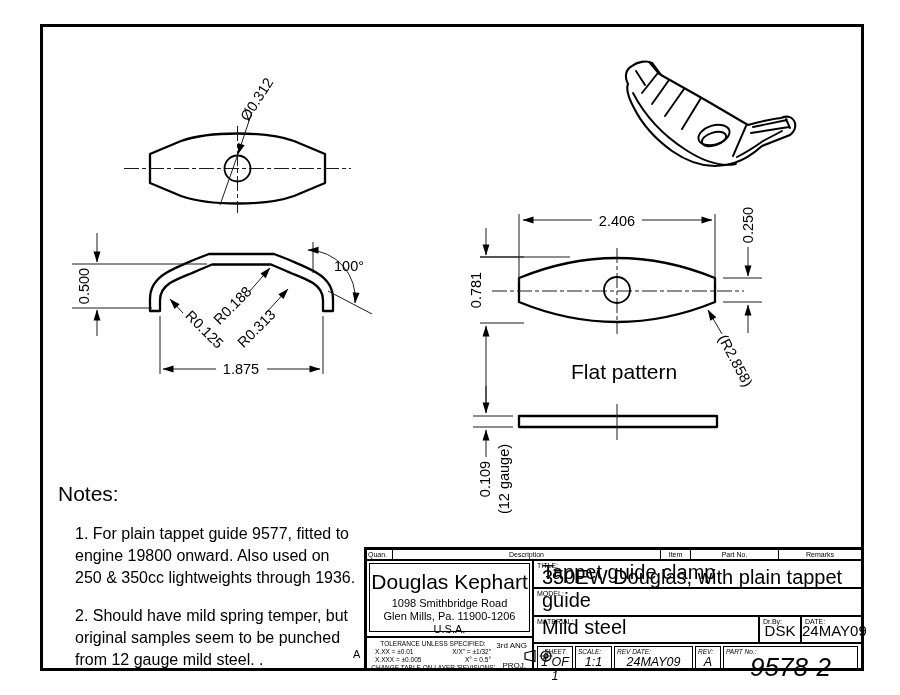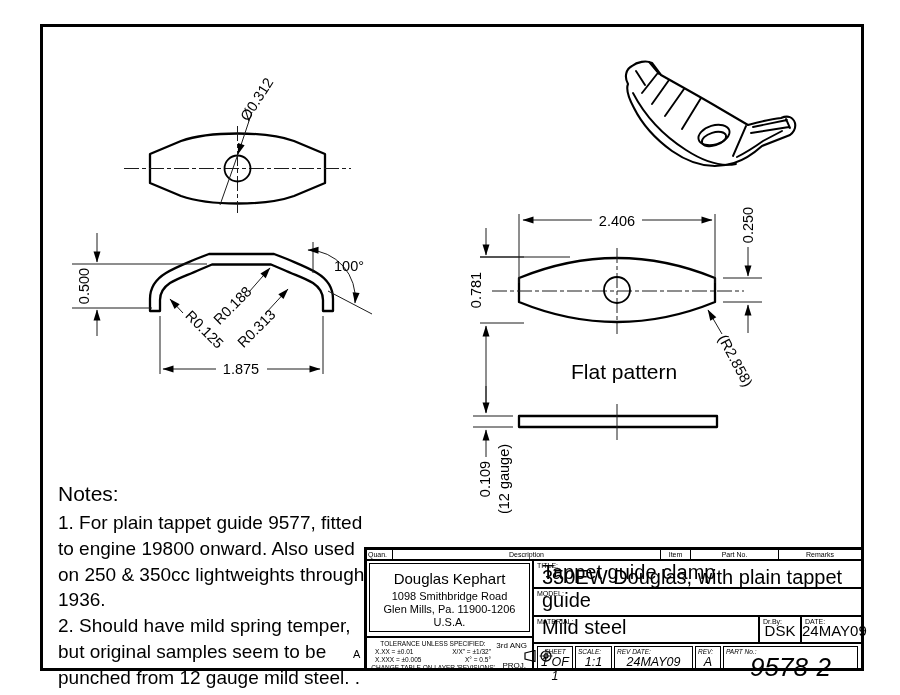--- a/index.html
+++ b/index.html
@@ -12,37 +12,37 @@
   .outline2{fill:none;stroke:#000;stroke-width:1.8;}
   .thin{fill:none;stroke:#1c1c1c;stroke-width:1;}
   .cl{fill:none;stroke:#1c1c1c;stroke-width:1;stroke-dasharray:15 3 4 3;}
   .iso{fill:none;stroke:#000;stroke-width:2.1;stroke-linejoin:round;stroke-linecap:round;}
   .isothin{fill:none;stroke:#000;stroke-width:1.9;stroke-linecap:round;}
   text.dim{font-family:"Liberation Sans",sans-serif;font-size:14.5px;fill:#000;}
   text.dimlg{font-family:"Liberation Sans",sans-serif;font-size:21px;fill:#000;}
   
   .notes{position:absolute;left:58px;top:482px;width:318px;}
   .notes h2{margin:0 0 4px 0;font-size:21px;font-weight:normal;}
-  .notes p{margin:0;font-size:19px;line-height:1.36;}
+  .notes p{margin:17px;font-size:16px;line-height:1.36;}
   
   .zone{position:absolute;left:353px;top:648px;font-size:11px;}
   
   .tb{position:absolute;left:364px;top:547px;width:500px;height:124px;
       border:3px solid #000;box-sizing:border-box;background:#fff;font-size:7px;}
   .tb *{box-sizing:border-box;}
   .tb .hdr{position:absolute;left:0;top:0;right:0;height:11px;border-bottom:2px solid #000;display:flex;}
   .tb .hdr div{border-right:1.5px solid #000;height:100%;display:flex;align-items:center;justify-content:center;font-size:7px;}
   .tb .hdr .c-quan{width:26px;justify-content:flex-start;padding-left:1px;}
   .tb .hdr .c-desc{width:268px;}
   .tb .hdr .c-item{width:30px;}
   .tb .hdr .c-part{width:88px;}
   .tb .hdr .c-rem{flex:1;border-right:none;}
   .tb .company{position:absolute;left:0;top:11px;width:167px;height:77px;border-right:2px solid #000;border-bottom:2px solid #000;}
   .tb .company .inner{margin:2px;border:1px solid #000;height:69px;text-align:center;}
-  .tb .company .name{font-size:15px;margin-top:6px;}
+  .tb .company .name{font-size:21px;margin-top:6px;}
   .tb .company .addr{font-size:11px;line-height:1.18;margin-top:3px;}
   .tb .tol{position:absolute;left:0;top:88px;width:167px;bottom:0;border-right:2px solid #000;font-size:6.5px;}
   .tb .tol .lines{position:absolute;left:2px;top:2px;width:128px;text-align:center;line-height:1.25;}
   .tb .tol .row2{display:flex;justify-content:space-between;padding:0 6px;}
   .tb .tol .projlbl{position:absolute;right:5px;top:3px;font-size:8px;}
   .tb .tol .projsym{position:absolute;right:8px;top:12px;}
   .tb .tol .projbtm{position:absolute;right:6px;top:23px;font-size:8px;}
   .tb .row{position:absolute;left:167px;right:0;border-bottom:2px solid #000;}
   .tb .lab{position:absolute;left:3px;top:1px;font-size:7px;}
   .tb .val{position:absolute;left:8px;bottom:3px;font-size:20px;}

